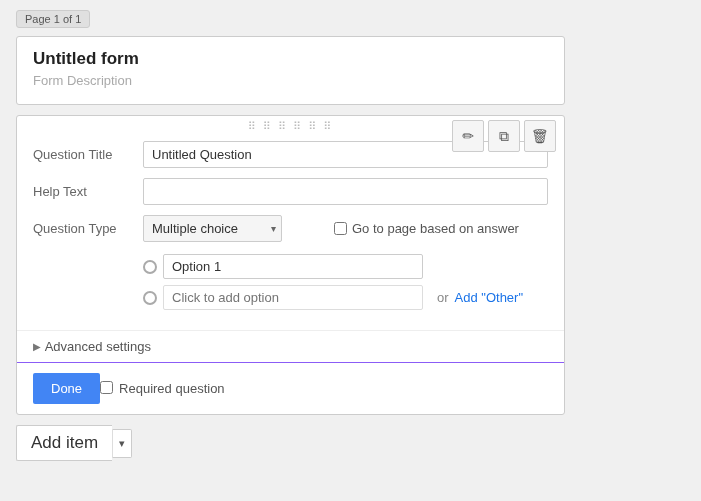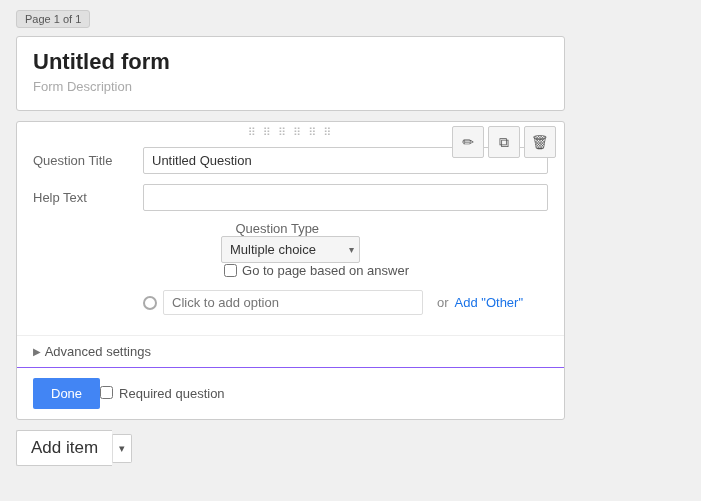--- a/index.html
+++ b/index.html
@@ -32,21 +32,21 @@
 
     .form-card {
       background: #fff;
       border: 1px solid #ccc;
       border-radius: 3px;
       padding: 12px 16px 16px;
       margin-bottom: 10px;
     }
 
     .form-title {
-      font-size: 22px;
+      font-size: 17px;
       font-weight: bold;
       color: #222;
       margin-bottom: 4px;
     }
 
     .form-description {
       font-size: 13px;
       color: #aaa;
       margin-bottom: 0;
     }
@@ -118,21 +118,20 @@
       font-size: 13px;
       color: #333;
       outline: none;
       max-width: 460px;
     }
 
     .question-type-row {
       display: flex;
       align-items: center;
       margin-bottom: 12px;
-      flex-direction: column;
     }
 
     .question-type-label {
       width: 110px;
       color: #666;
       font-size: 13px;
       flex-shrink: 0;
     }
 
     .select-wrapper {
@@ -361,20 +360,24 @@
         </div>
         <div class="checkbox-row">
           <input type="checkbox" style="">
           <span class="checkbox-label">Go to page based on answer</span>
         </div>
       </div>
 
       <div class="options-area">
         <div class="option-row">
           <div class="radio-btn"></div>
+          <input class="option-input" type="text" value="Option 1" style="">
+        </div>
+        <div class="option-row">
+          <div class="radio-btn"></div>
           <input class="option-input placeholder-input" type="text" placeholder="Click to add option" style="">
           <span class="add-other-text">or </span>
           <a class="add-other-link">Add "Other"</a>
         </div>
       </div>
     </div>
 
     <div class="advanced-settings">
       <div class="advanced-toggle">
         <span class="arrow-icon">▶</span>

